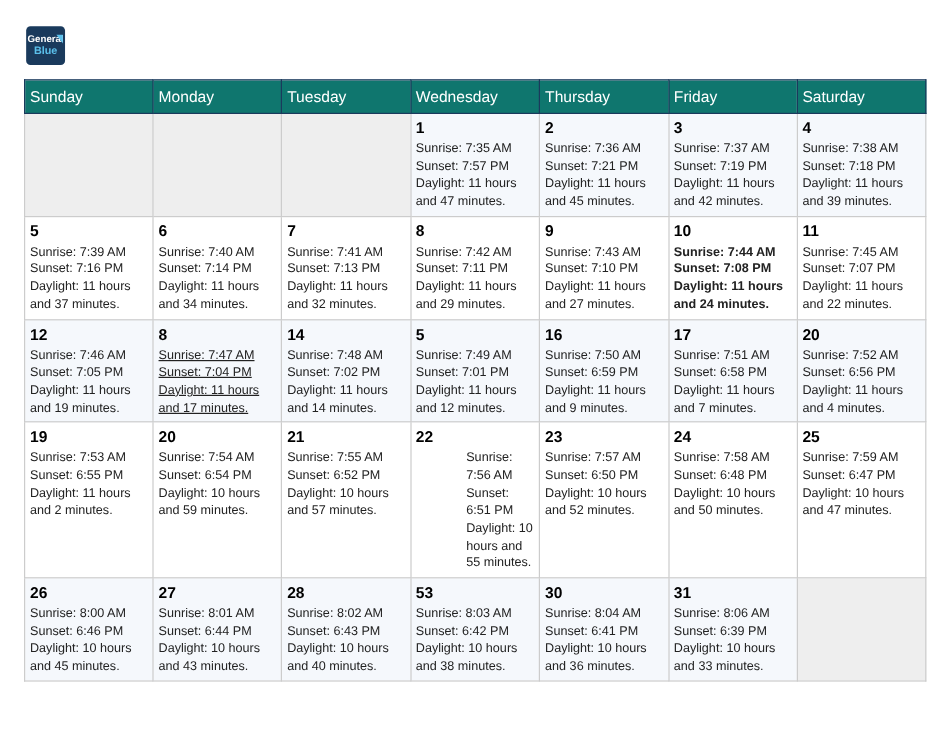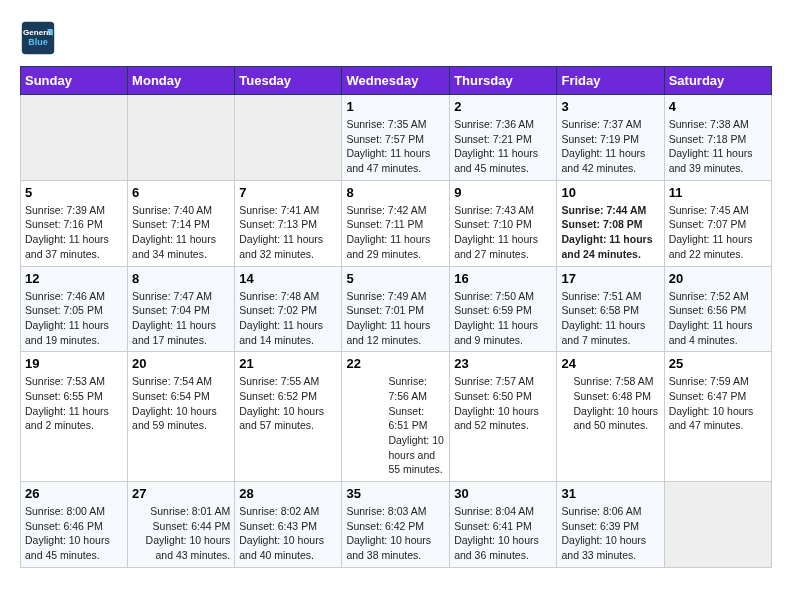--- a/index.html
+++ b/index.html
@@ -36,26 +36,26 @@
     .location {
       font-size: 14px;
       color: #444;
     }
     table {
       width: 100%;
       border-collapse: collapse;
       font-size: 11px;
     }
     thead tr th {
-      background-color: #6d28d9;
+      background-color: #0f766e;
       color: #fff;
       padding: 6px 4px;
       text-align: left;
       font-size: 13px;
-      font-weight: bold;
+      font-weight: normal;
       border: 1px solid #1a3a5c;
     }
     tbody tr td {
       border: 1px solid #ccc;
       vertical-align: top;
       padding: 4px;
       width: 108px;
       min-height: 80px;
       background: #fff;
     }
@@ -181,21 +181,21 @@
       </tr>
       <tr>
         <td>
           <div class="day-num">12</div>
           <div class="day-info" style="white-space: pre-line;">Sunrise: 7:46 AM
 Sunset: 7:05 PM
 Daylight: 11 hours and 19 minutes.</div>
         </td>
         <td>
           <div class="day-num">8</div>
-          <div class="day-info" style="white-space: pre-line;">Sunrise: 7:47 AM
+          <div class="day-info" style="white-space: pre-line; text-decoration: underline;">Sunrise: 7:47 AM
 Sunset: 7:04 PM
 Daylight: 11 hours and 17 minutes.</div>
         </td>
         <td>
           <div class="day-num">14</div>
           <div class="day-info" style="white-space: pre-line;">Sunrise: 7:48 AM
 Sunset: 7:02 PM
 Daylight: 11 hours and 14 minutes.</div>
         </td>
         <td>
@@ -249,52 +249,52 @@
 Daylight: 10 hours and 55 minutes.</div>
         </td>
         <td>
           <div class="day-num">23</div>
           <div class="day-info" style="white-space: pre-line;">Sunrise: 7:57 AM
 Sunset: 6:50 PM
 Daylight: 10 hours and 52 minutes.</div>
         </td>
         <td>
           <div class="day-num">24</div>
-          <div class="day-info" style="white-space: pre-line; margin-left: 12px;">Sunrise: 7:58 AM
+          <div class="day-info" style="white-space: pre-line;">Sunrise: 7:58 AM
 Sunset: 6:48 PM
 Daylight: 10 hours and 50 minutes.</div>
         </td>
         <td>
           <div class="day-num">25</div>
           <div class="day-info" style="white-space: pre-line;">Sunrise: 7:59 AM
 Sunset: 6:47 PM
 Daylight: 10 hours and 47 minutes.</div>
         </td>
       </tr>
       <tr>
         <td>
           <div class="day-num">26</div>
           <div class="day-info" style="white-space: pre-line;">Sunrise: 8:00 AM
 Sunset: 6:46 PM
 Daylight: 10 hours and 45 minutes.</div>
         </td>
         <td>
           <div class="day-num">27</div>
-          <div class="day-info" style="white-space: pre-line; text-align: right;">Sunrise: 8:01 AM
+          <div class="day-info" style="white-space: pre-line;">Sunrise: 8:01 AM
 Sunset: 6:44 PM
 Daylight: 10 hours and 43 minutes.</div>
         </td>
         <td>
           <div class="day-num">28</div>
           <div class="day-info" style="white-space: pre-line;">Sunrise: 8:02 AM
 Sunset: 6:43 PM
 Daylight: 10 hours and 40 minutes.</div>
         </td>
         <td>
-          <div class="day-num">35</div>
+          <div class="day-num">53</div>
           <div class="day-info" style="white-space: pre-line;">Sunrise: 8:03 AM
 Sunset: 6:42 PM
 Daylight: 10 hours and 38 minutes.</div>
         </td>
         <td>
           <div class="day-num">30</div>
           <div class="day-info" style="white-space: pre-line;">Sunrise: 8:04 AM
 Sunset: 6:41 PM
 Daylight: 10 hours and 36 minutes.</div>
         </td>

